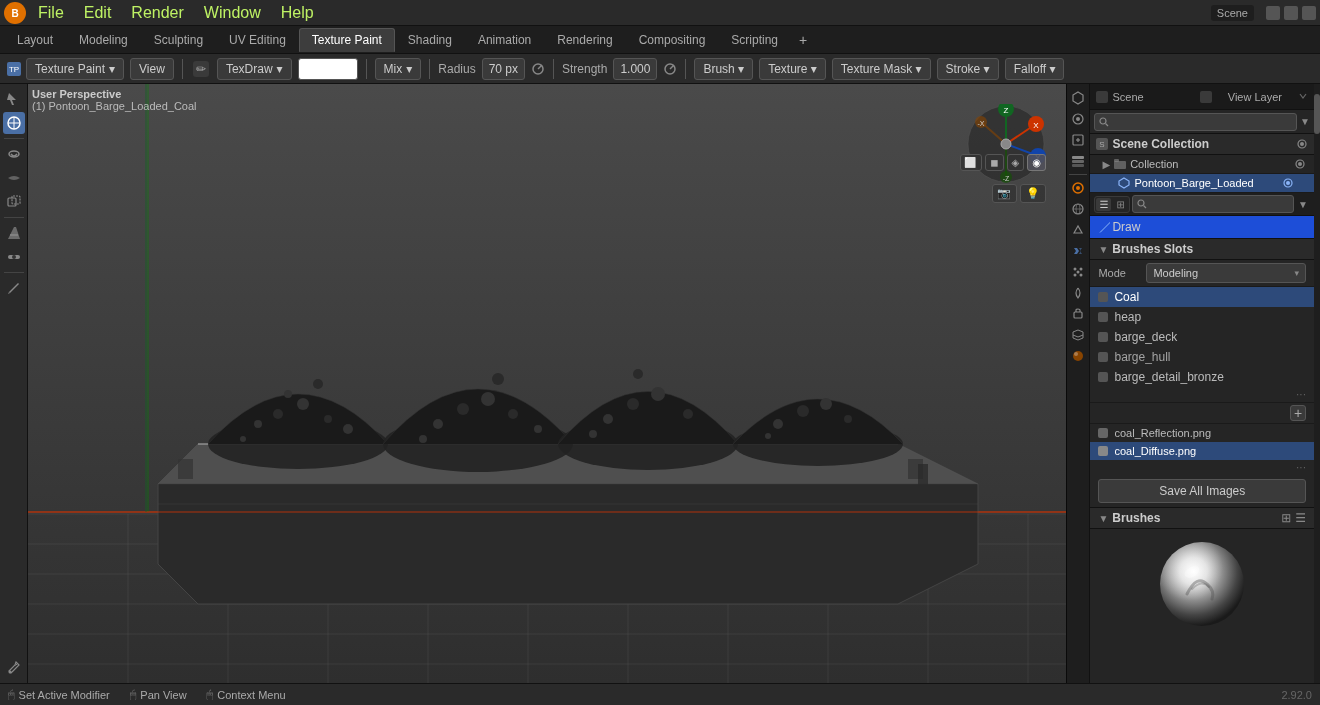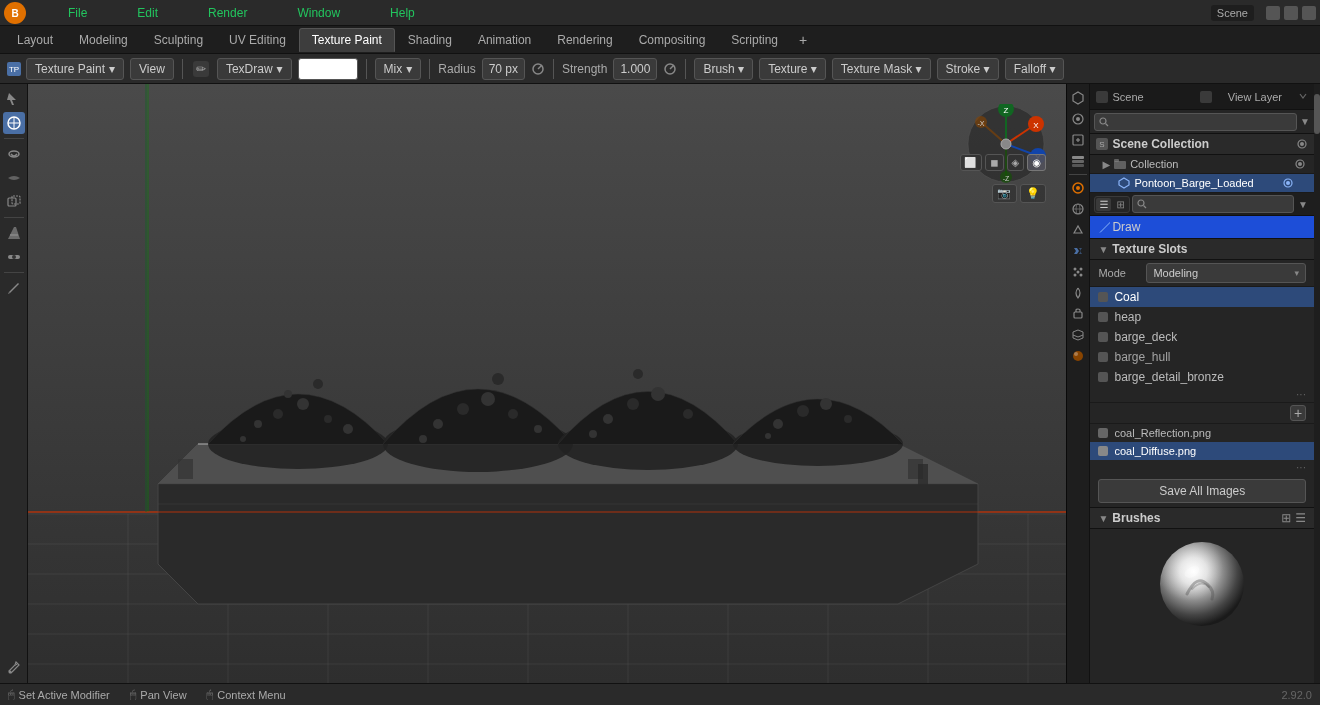--- a/index.html
+++ b/index.html
@@ -33,23 +33,22 @@
       justify-content: center;
       font-weight: bold;
       font-size: 10px;
       color: white;
       flex-shrink: 0;
     }
     .menu-item {
       padding: 2px 8px;
       cursor: pointer;
       border-radius: 3px;
-      font-size: 12px;
-      color: #22c55e;
-      margin-left: 30px;
+      font-size: 16px;
+      color: #bef264;
     }
 
     
     #workspace-tabs {
       display: flex;
       align-items: center;
       background: #1e1e1e;
       height: 28px;
       border-bottom: 1px solid #111;
       padding: 0 4px;
@@ -527,20 +526,24 @@
           <rect x="100" y="255" width="15" height="20" fill="#333" opacity="0.7"></rect>
           <rect x="830" y="255" width="15" height="20" fill="#333" opacity="0.7"></rect>
           <rect x="840" y="260" width="10" height="25" fill="#2a2a2a" opacity="0.8"></rect>
         </g>
 
         <line x1="0" y1="428" x2="1040" y2="428" stroke="#dd3300" stroke-width="1.5" opacity="0.5"></line>
 
         <line x1="118" y1="0" x2="118" y2="428" stroke="#116622" stroke-width="1.5" opacity="0.5"></line>
       </svg>
 
+      <div id="viewport-header">
+        <div class="perspective">User Perspective</div>
+        <div style="color:#bbb;font-size:11px;">(1) Pontoon_Barge_Loaded_Coal</div>
+      </div>
 
       <div style="position:absolute;top:20px;right:20px;">
         <svg width="80" height="80" viewBox="0 0 80 80">
 
           <circle cx="40" cy="40" r="38" fill="rgba(30,30,30,0.5)" stroke="#555" stroke-width="0.5"></circle>
 
           <line x1="40" y1="40" x2="70" y2="20" stroke="#cc3300" stroke-width="2"></line>
           <circle cx="70" cy="20" r="8" fill="#cc3300"></circle>
           <text x="70" y="24" text-anchor="middle" font-size="8" fill="white">X</text>
 
@@ -765,21 +768,21 @@
           <path d="M3 11 L6 8 L10 4 L12 2 L12 3 L10 5 L6 9 L3 12 Z" fill="#8ab4f8"></path>
           <path d="M3 11 L3 12 L1 13 Z" fill="#8ab4f8"></path>
         </svg>
         <span style="font-size:12px;color:#ccc">Draw</span>
       </div>
 
       <div style="background:#252525;border-bottom:1px solid #111;">
 
         <div style="display:flex;align-items:center;padding:3px 8px;cursor:pointer;gap:4px;background:#2a2a2a;border-bottom:1px solid #111;">
           <span style="color:#888;font-size:10px">▼</span>
-          <span style="font-size:12px;font-weight:bold;color:#ccc">Texture Slots</span>
+          <span style="font-size:12px;font-weight:bold;color:#ccc">Brushes Slots</span>
         </div>
 
         <div style="display:flex;align-items:center;padding:3px 8px;gap:8px;border-bottom:1px solid #1a1a1a;">
           <span style="font-size:11px;color:#aaa;min-width:40px">Mode</span>
           <div style="flex:1;background:#3a3a3a;border:1px solid #555;border-radius:3px;padding:2px 6px;color:#ccc;font-size:11px;cursor:pointer;display:flex;align-items:center;justify-content:space-between;height:20px;">
             <span>Modeling</span>
             <span style="font-size:9px;color:#888">▾</span>
           </div>
         </div>
 

